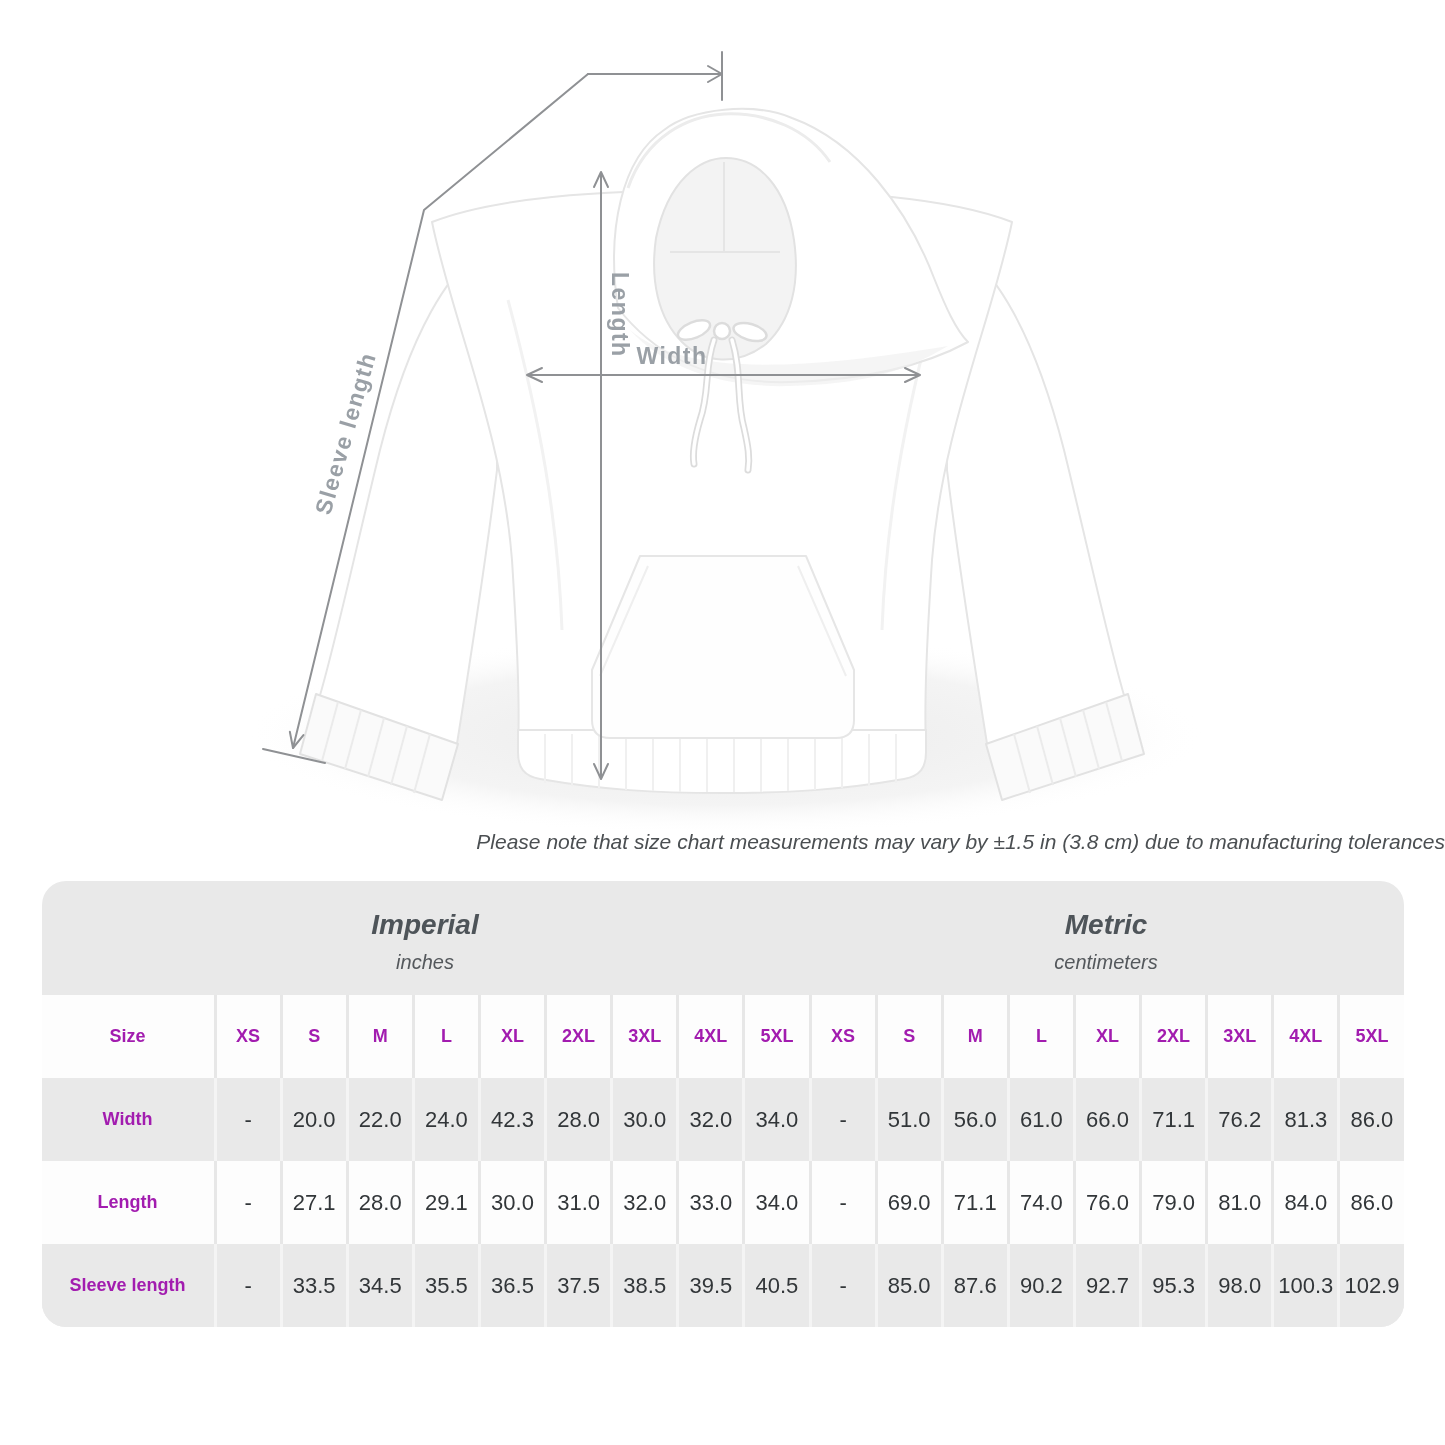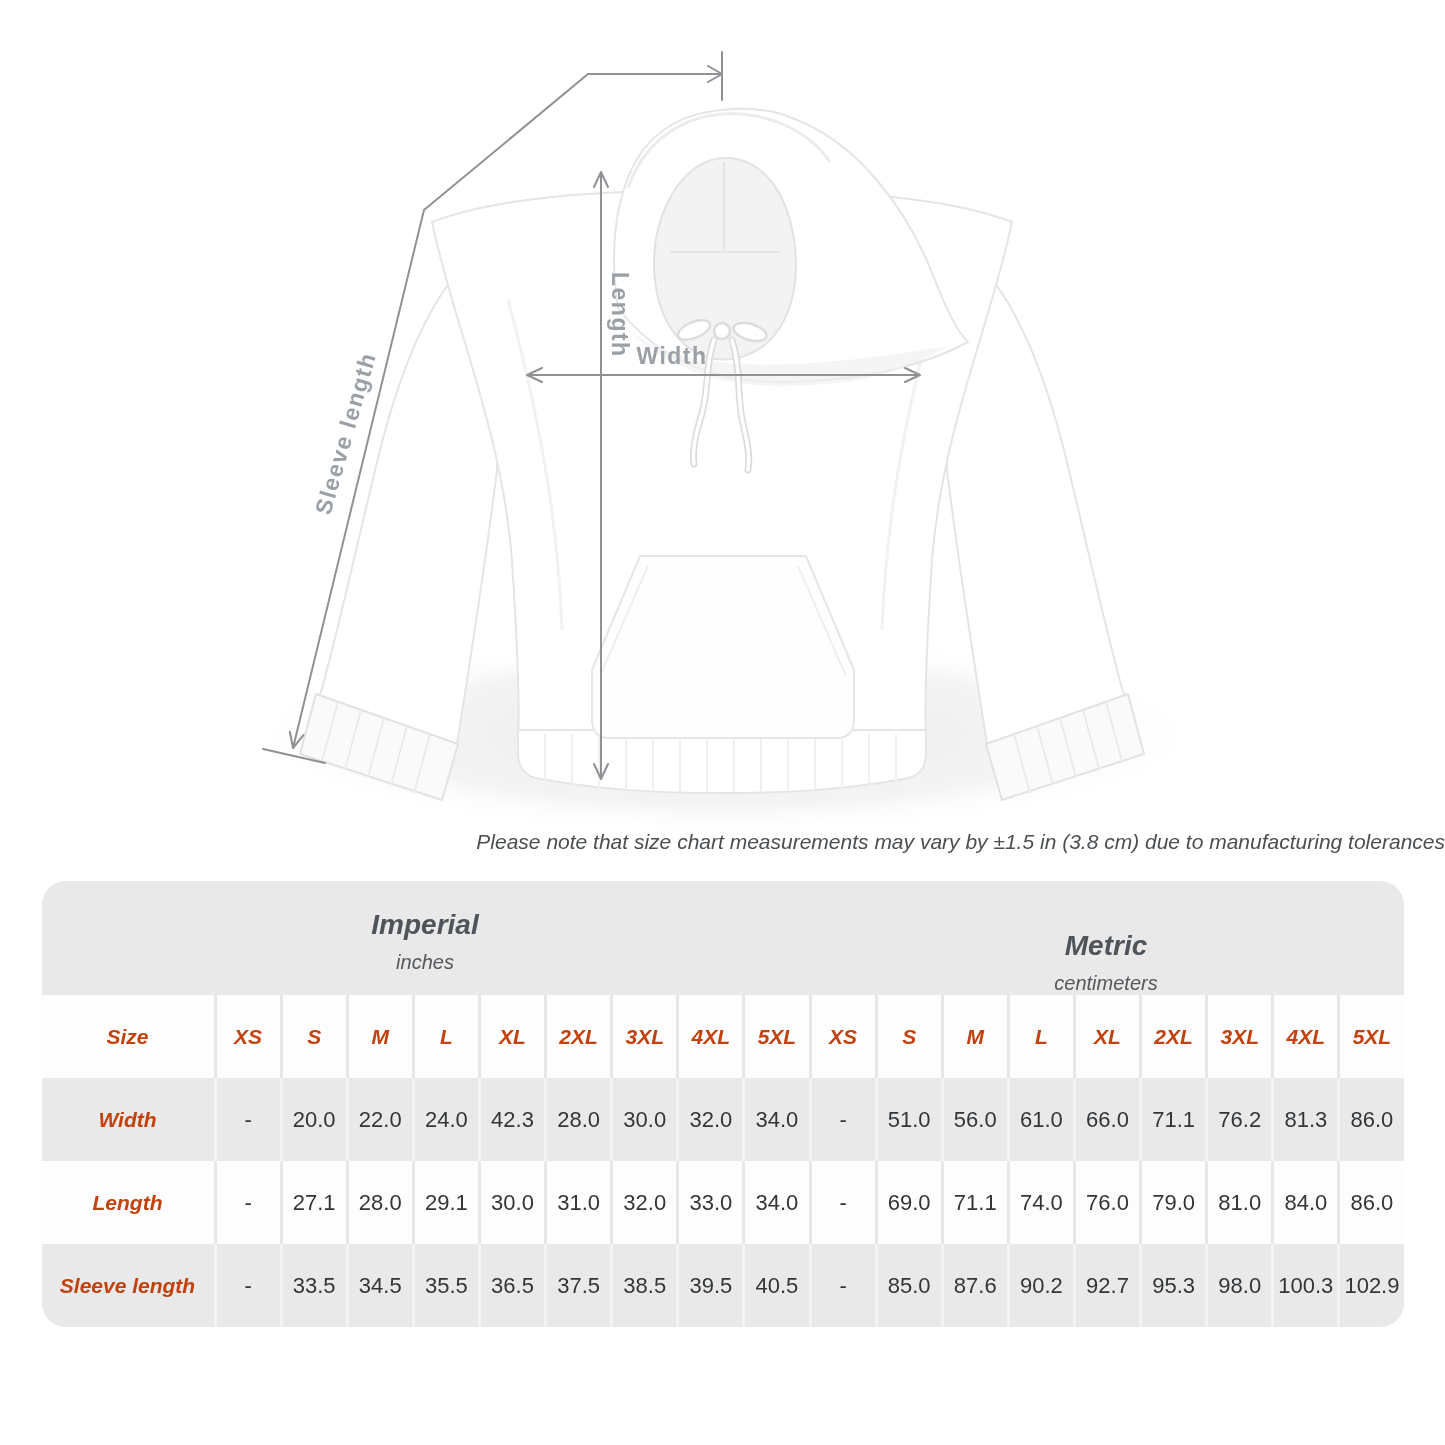--- a/index.html
+++ b/index.html
@@ -47,21 +47,21 @@
   }
   .units-row { display: flex; height: 114px; }
   .unit-group {
     display: flex;
     flex-direction: column;
     align-items: center;
     justify-content: center;
     padding-top: 6px;
   }
   .unit-group.g-imperial { width: 767px; }
-  .unit-group.g-metric { flex: 1; justify-content: flex-end; }
+  .unit-group.g-metric { flex: 1; }
   .unit-name {
     font-size: 28px;
     font-weight: bold;
     font-style: italic;
     color: #4e5459;
   }
   .unit-sub {
     margin-top: 10px;
     font-size: 20px;
     font-style: italic;
@@ -76,23 +76,22 @@
     display: flex;
     align-items: center;
     justify-content: center;
     border-left: 3px solid transparent;
   }
   .cell.r-white { background: #fdfdfd; border-left-color: #e7e7e7; }
   .cell.r-gray  { background: #e9e9e9; border-left-color: #f4f4f4; }
   .cell.label   { border-left: none; }
   .cell.head, .cell.label {
     font-weight: bold;
-    font-size: 21px;
-    color: #c2410c;
-    font-style: italic;
+    font-size: 18px;
+    color: #a21caf;
   }
   .cell.val { font-size: 22px; color: #323639; }
 </style>
 </head>
 <body>
 
 <div class="page">
 
   <div class="hero">
     <svg viewBox="0 0 1445 830">

